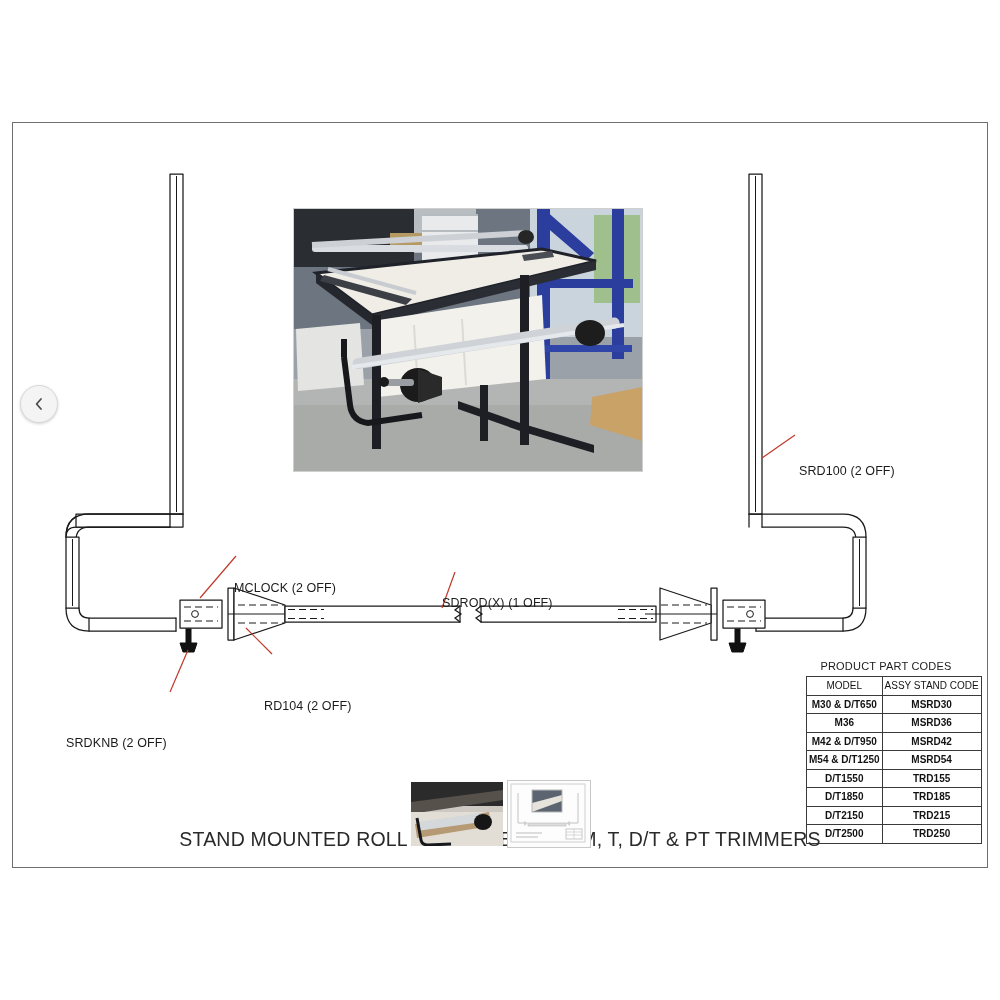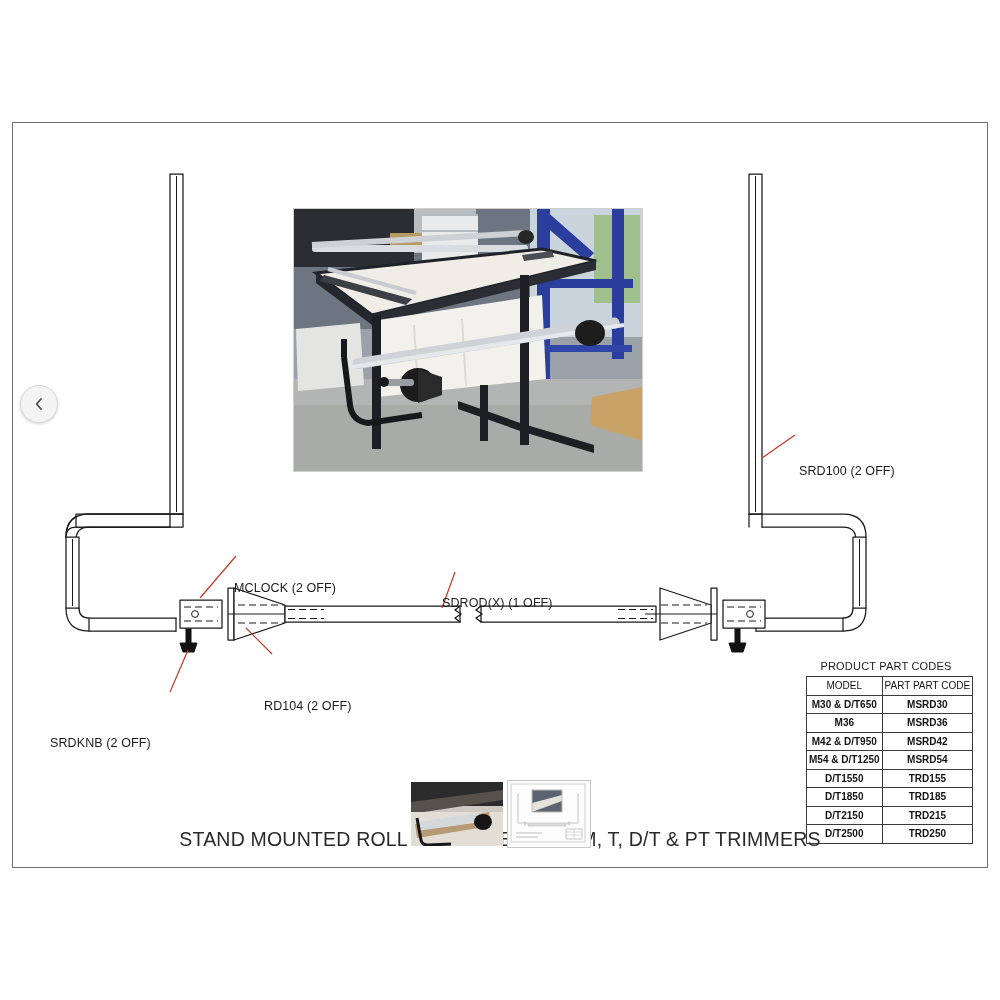--- a/index.html
+++ b/index.html
@@ -59,21 +59,21 @@
     font-size:12.5px;
     color:#1b1b1b;
     white-space:nowrap;
     letter-spacing:.1px;
     margin-top:42px;
   }
   #lbl-srd100{left:799px; top:422px;}
   #lbl-mclock{left:234px; top:539px;}
   #lbl-sdrod {left:442px; top:554px;}
   #lbl-rd104 {left:264px; top:657px;}
-  #lbl-srdknb{left:50px;  top:694px;}
+  #lbl-srdknb{left:66px;  top:694px;}
 
   
   #main-title{
     position:absolute;
     left:0; top:828px; width:1000px;
     text-align:center;
     font-family:"Liberation Sans", sans-serif;
     font-size:19.5px;
     color:#2a2a2a;
     letter-spacing:.2px;
@@ -343,21 +343,21 @@
       <path d="M8,52 L34,52 M8,56 L30,56" stroke="#d2d2d2" stroke-width="1.4" fill="none"></path>
     </svg>
   </div>
 
   <div id="table-wrap">
     <div id="table-caption">PRODUCT PART CODES</div>
     <table id="partcodes">
       <thead>
         <tr>
           <th class="model">MODEL</th>
-          <th>PART PART CODE</th>
+          <th>ASSY STAND CODE</th>
         </tr>
       </thead>
       <tbody id="partcodes-body">
           <tr>
             <td class="model">M30 &amp; D/T650</td>
             <td>MSRD30</td>
           </tr>
           <tr>
             <td class="model">M36</td>
             <td>MSRD36</td>

